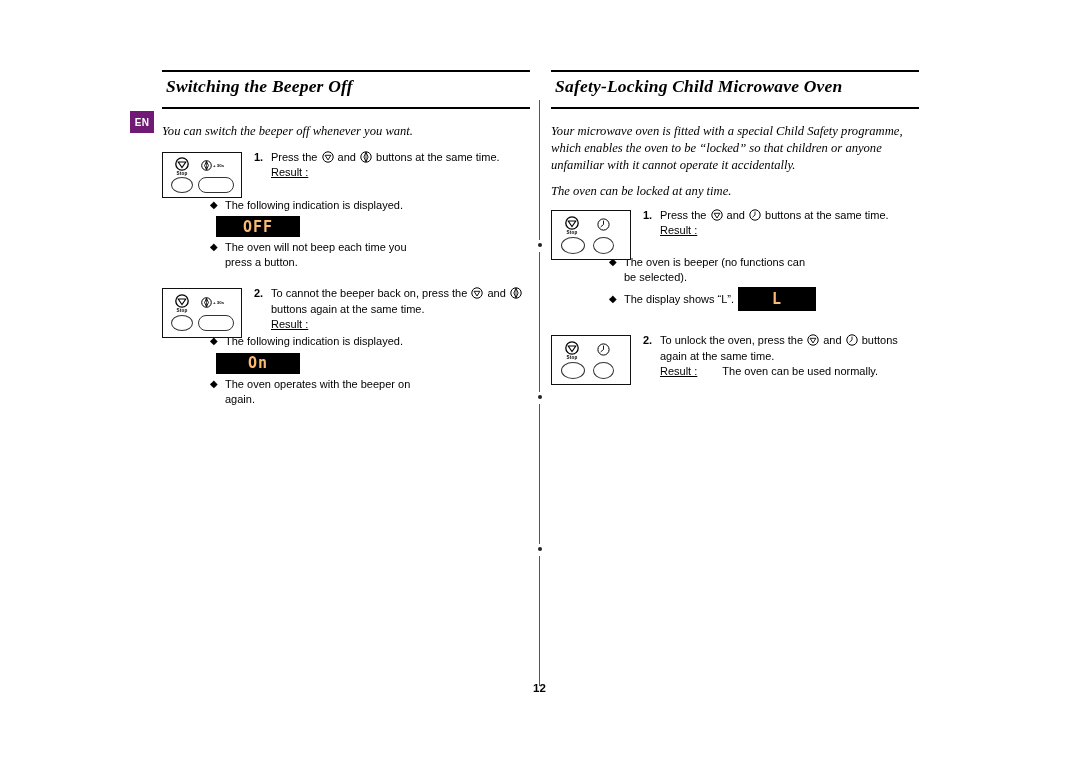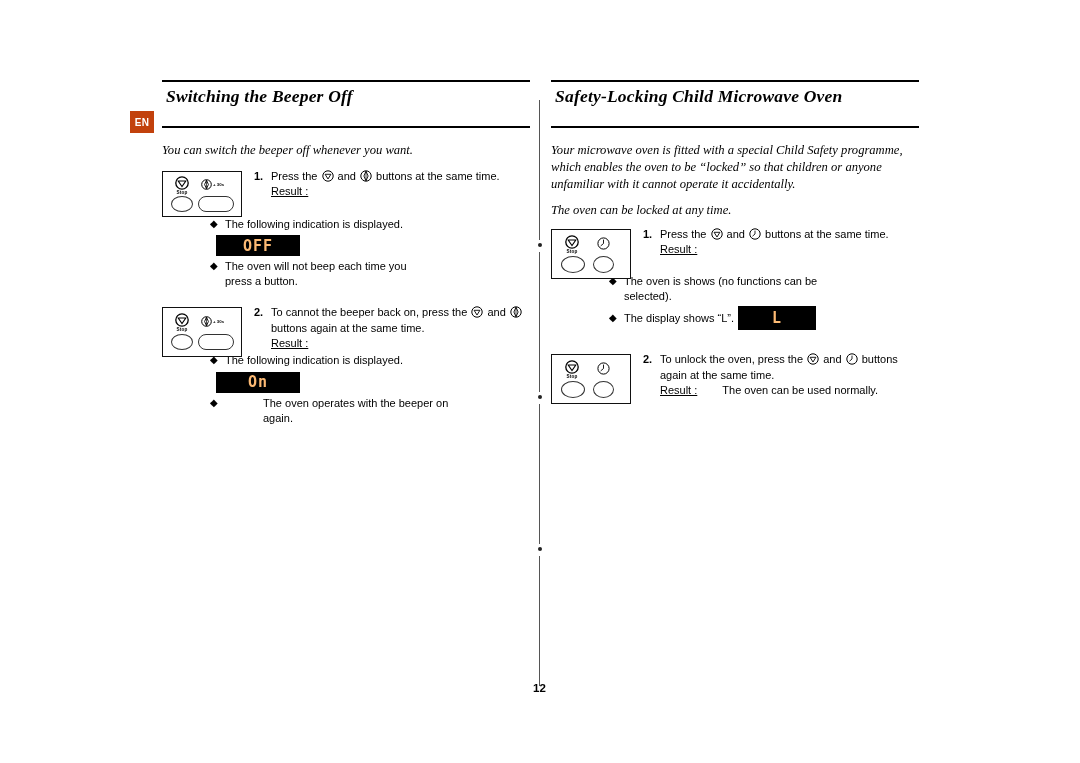--- a/index.html
+++ b/index.html
@@ -34,22 +34,22 @@
     position: absolute;
     left: 551px;
     top: 62px;
     width: 368px;
   }
 
   
   .sec-head {
     border-top: 2.5px solid #000;
     border-bottom: 2.5px solid #000;
-    padding: 4px 0 20px 4px;
-    margin: 18px 0 14px 0;
+    padding: 4px 0 11px 4px;
+    margin: 8px 0 14px 0;
   }
   .sec-head .title {
     font-family: "Liberation Serif", serif;
     font-style: italic;
     font-weight: bold;
     font-size: 17.5px;
     line-height: 1.15;
     letter-spacing: 0.2px;
     white-space: nowrap;
   }
@@ -68,21 +68,21 @@
     margin-bottom: 8px;
   }
 
   
   .en-badge {
     position: absolute;
     left: 130px;
     top: 111px;
     width: 24px;
     height: 22px;
-    background: #c2410c;
+    background: #701a75;
     color: #fff;
     font-size: 10px;
     font-weight: bold;
     display: flex;
     align-items: center;
     justify-content: center;
     letter-spacing: 0.4px;
   }
 
   
@@ -376,21 +376,21 @@
       <div class="bullets">
         <div class="bullet-item">
           <div class="dia">◆</div>
           <div class="bullet-text">The following indication is displayed.</div>
         </div>
         <div class="lcd lcd-on">
           <span class="lcd-text">On</span>
         </div>
         <div class="bullet-item">
           <div class="dia">◆</div>
-          <div class="bullet-text" style="max-width:198px;margin-left:38px;">The oven operates with the beeper on again.</div>
+          <div class="bullet-text" style="max-width:198px;">The oven operates with the beeper on again.</div>
         </div>
       </div>
     </div>
   </div>
 
   <div class="divider" style="top:0; height:763px; width:4px;">
     <div class="seg" style="top:100px;  height:140px;"></div>
     <div class="dot" style="top:243px;"></div>
     <div class="seg" style="top:252px;  height:140px;"></div>
     <div class="dot" style="top:395px;"></div>
@@ -454,21 +454,21 @@
           <div class="step-num"></div>
           <div class="step-text">
             <span class="result">Result :</span>
           </div>
         </div>
       </div>
 
       <div class="bullets" style="margin-left:58px; margin-top:1px;">
         <div class="bullet-item">
           <div class="dia">◆</div>
-          <div class="bullet-text" style="max-width:196px;">The oven is shows (no functions can be selected).</div>
+          <div class="bullet-text" style="max-width:196px;">The oven is beeper (no functions can be selected).</div>
         </div>
         <div class="bullet-item bullet-with-lcd" style="margin-top:2px;">
           <div class="dia">◆</div>
           <div class="bullet-text" style="flex:0 0 auto; white-space:nowrap;">The display shows “L”.</div>
           <div class="lcd lcd-l" style="margin-left:4px;">
             <span class="lcd-text">L</span>
           </div>
         </div>
       </div>
     </div>

